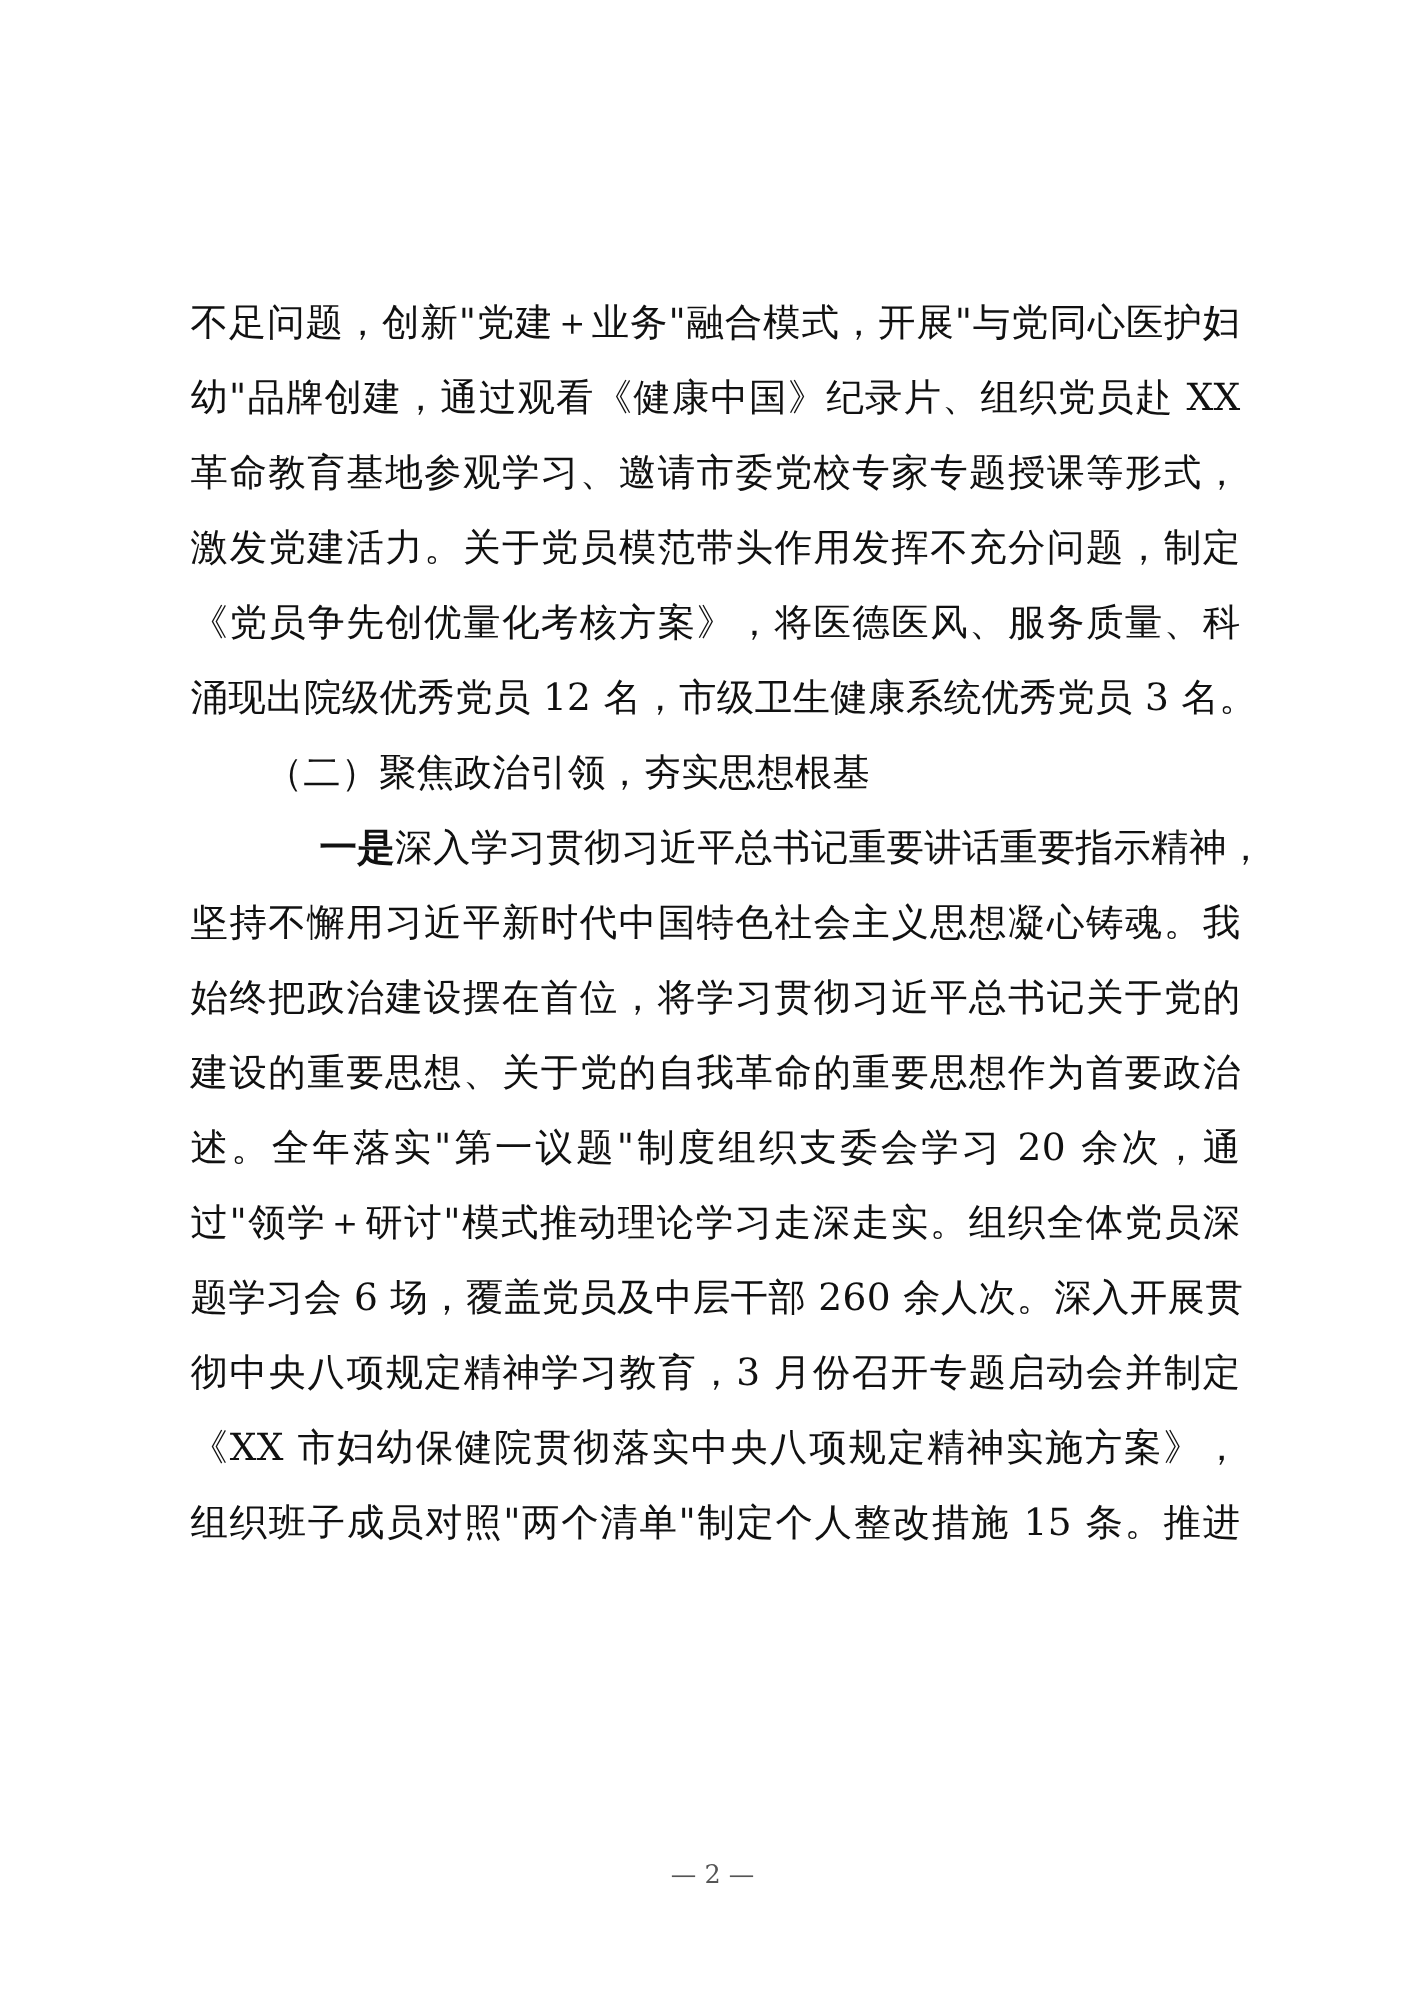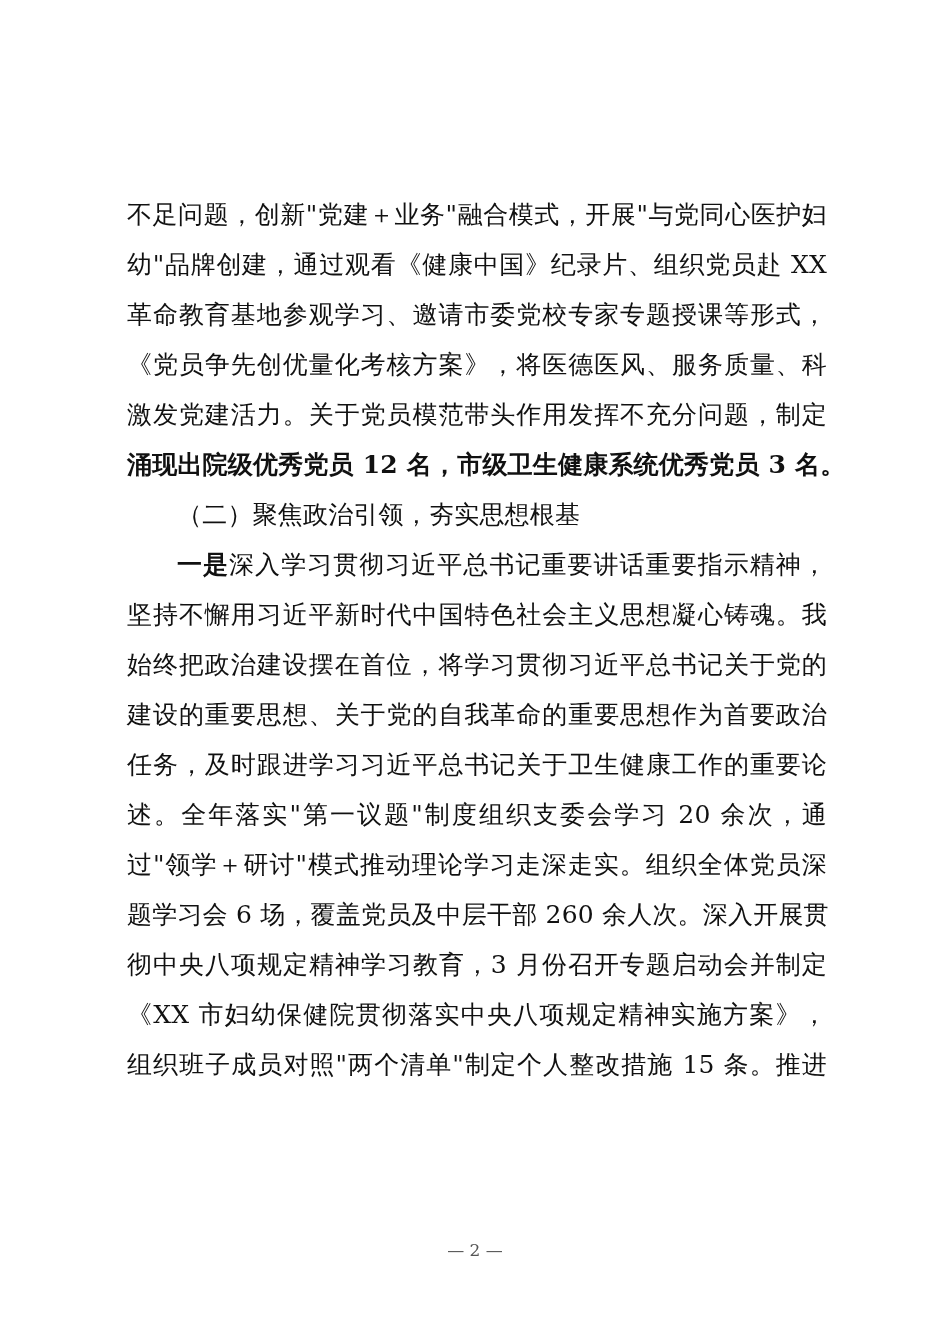--- a/index.html
+++ b/index.html
@@ -7,51 +7,50 @@
     .page { position: absolute; left: 0; top: 0; width: 950px; height: 1344px; background: #fff; }
     .content {
       position: absolute; left: 127px; top: 190px; width: 700px;
       font-family: "DejaVu Serif", "Liberation Serif", serif;
       font-size: 25px; color: #111; line-height: 50px;
     }
     .line {
       display: block; height: 50px; white-space: nowrap;
       text-align: justify; text-align-last: justify; letter-spacing: 0.2px;
     }
-    .line.last { text-align-last: left; font-weight: bold; }
+    .line.last { text-align-last: left; }
     .heading { font-weight: normal; padding-left: 50px; text-align-last: left; }
     .indent { padding-left: 50px; }
-    .lead { font-weight: bold; }
+    .lead { font-weight: bold; margin-left: 36px; }
     .footer {
       position: absolute; left: 0; width: 950px; top: 1240px; text-align: center;
       font-family: "DejaVu Serif", "Liberation Serif", serif; font-size: 17px; color: #555;
     }
   </style>
 </head>
 <body>
 
 <div class="page">
   <div class="content">
     <div>
       <span class="line">不足问题，创新"党建＋业务"融合模式，开展"与党同心医护妇</span>
       <span class="line">幼"品牌创建，通过观看《健康中国》纪录片、组织党员赴 XX</span>
       <span class="line">革命教育基地参观学习、邀请市委党校专家专题授课等形式，</span>
+      <span class="line">激发党建活力。关于党员模范带头作用发挥不充分问题，制定</span>
       <span class="line">《党员争先创优量化考核方案》，将医德医风、服务质量、科</span>
-      <span class="line">激发党建活力。关于党员模范带头作用发挥不充分问题，制定</span>
       <span class="line last">涌现出院级优秀党员 12 名，市级卫生健康系统优秀党员 3 名。</span>
     </div>
 
     <span class="line heading">（二）聚焦政治引领，夯实思想根基</span>
 
     <div>
       <span class="line indent"><span class="lead">一是</span><span>深入学习贯彻习近平总书记重要讲话重要指示精神，</span></span>
       <span class="line">坚持不懈用习近平新时代中国特色社会主义思想凝心铸魂。我</span>
       <span class="line">始终把政治建设摆在首位，将学习贯彻习近平总书记关于党的</span>
       <span class="line">建设的重要思想、关于党的自我革命的重要思想作为首要政治</span>
-      <span class="line">任务，及时跟进学习习近平总书记关于卫生健康工作的重要论</span>
       <span class="line">述。全年落实"第一议题"制度组织支委会学习 20 余次，通</span>
       <span class="line">过"领学＋研讨"模式推动理论学习走深走实。组织全体党员深</span>
       <span class="line">题学习会 6 场，覆盖党员及中层干部 260 余人次。深入开展贯</span>
       <span class="line">彻中央八项规定精神学习教育，3 月份召开专题启动会并制定</span>
       <span class="line">《XX 市妇幼保健院贯彻落实中央八项规定精神实施方案》，</span>
       <span class="line">组织班子成员对照"两个清单"制定个人整改措施 15 条。推进</span>
     </div>
   </div>
 
   <div class="footer">— 2 —</div>

